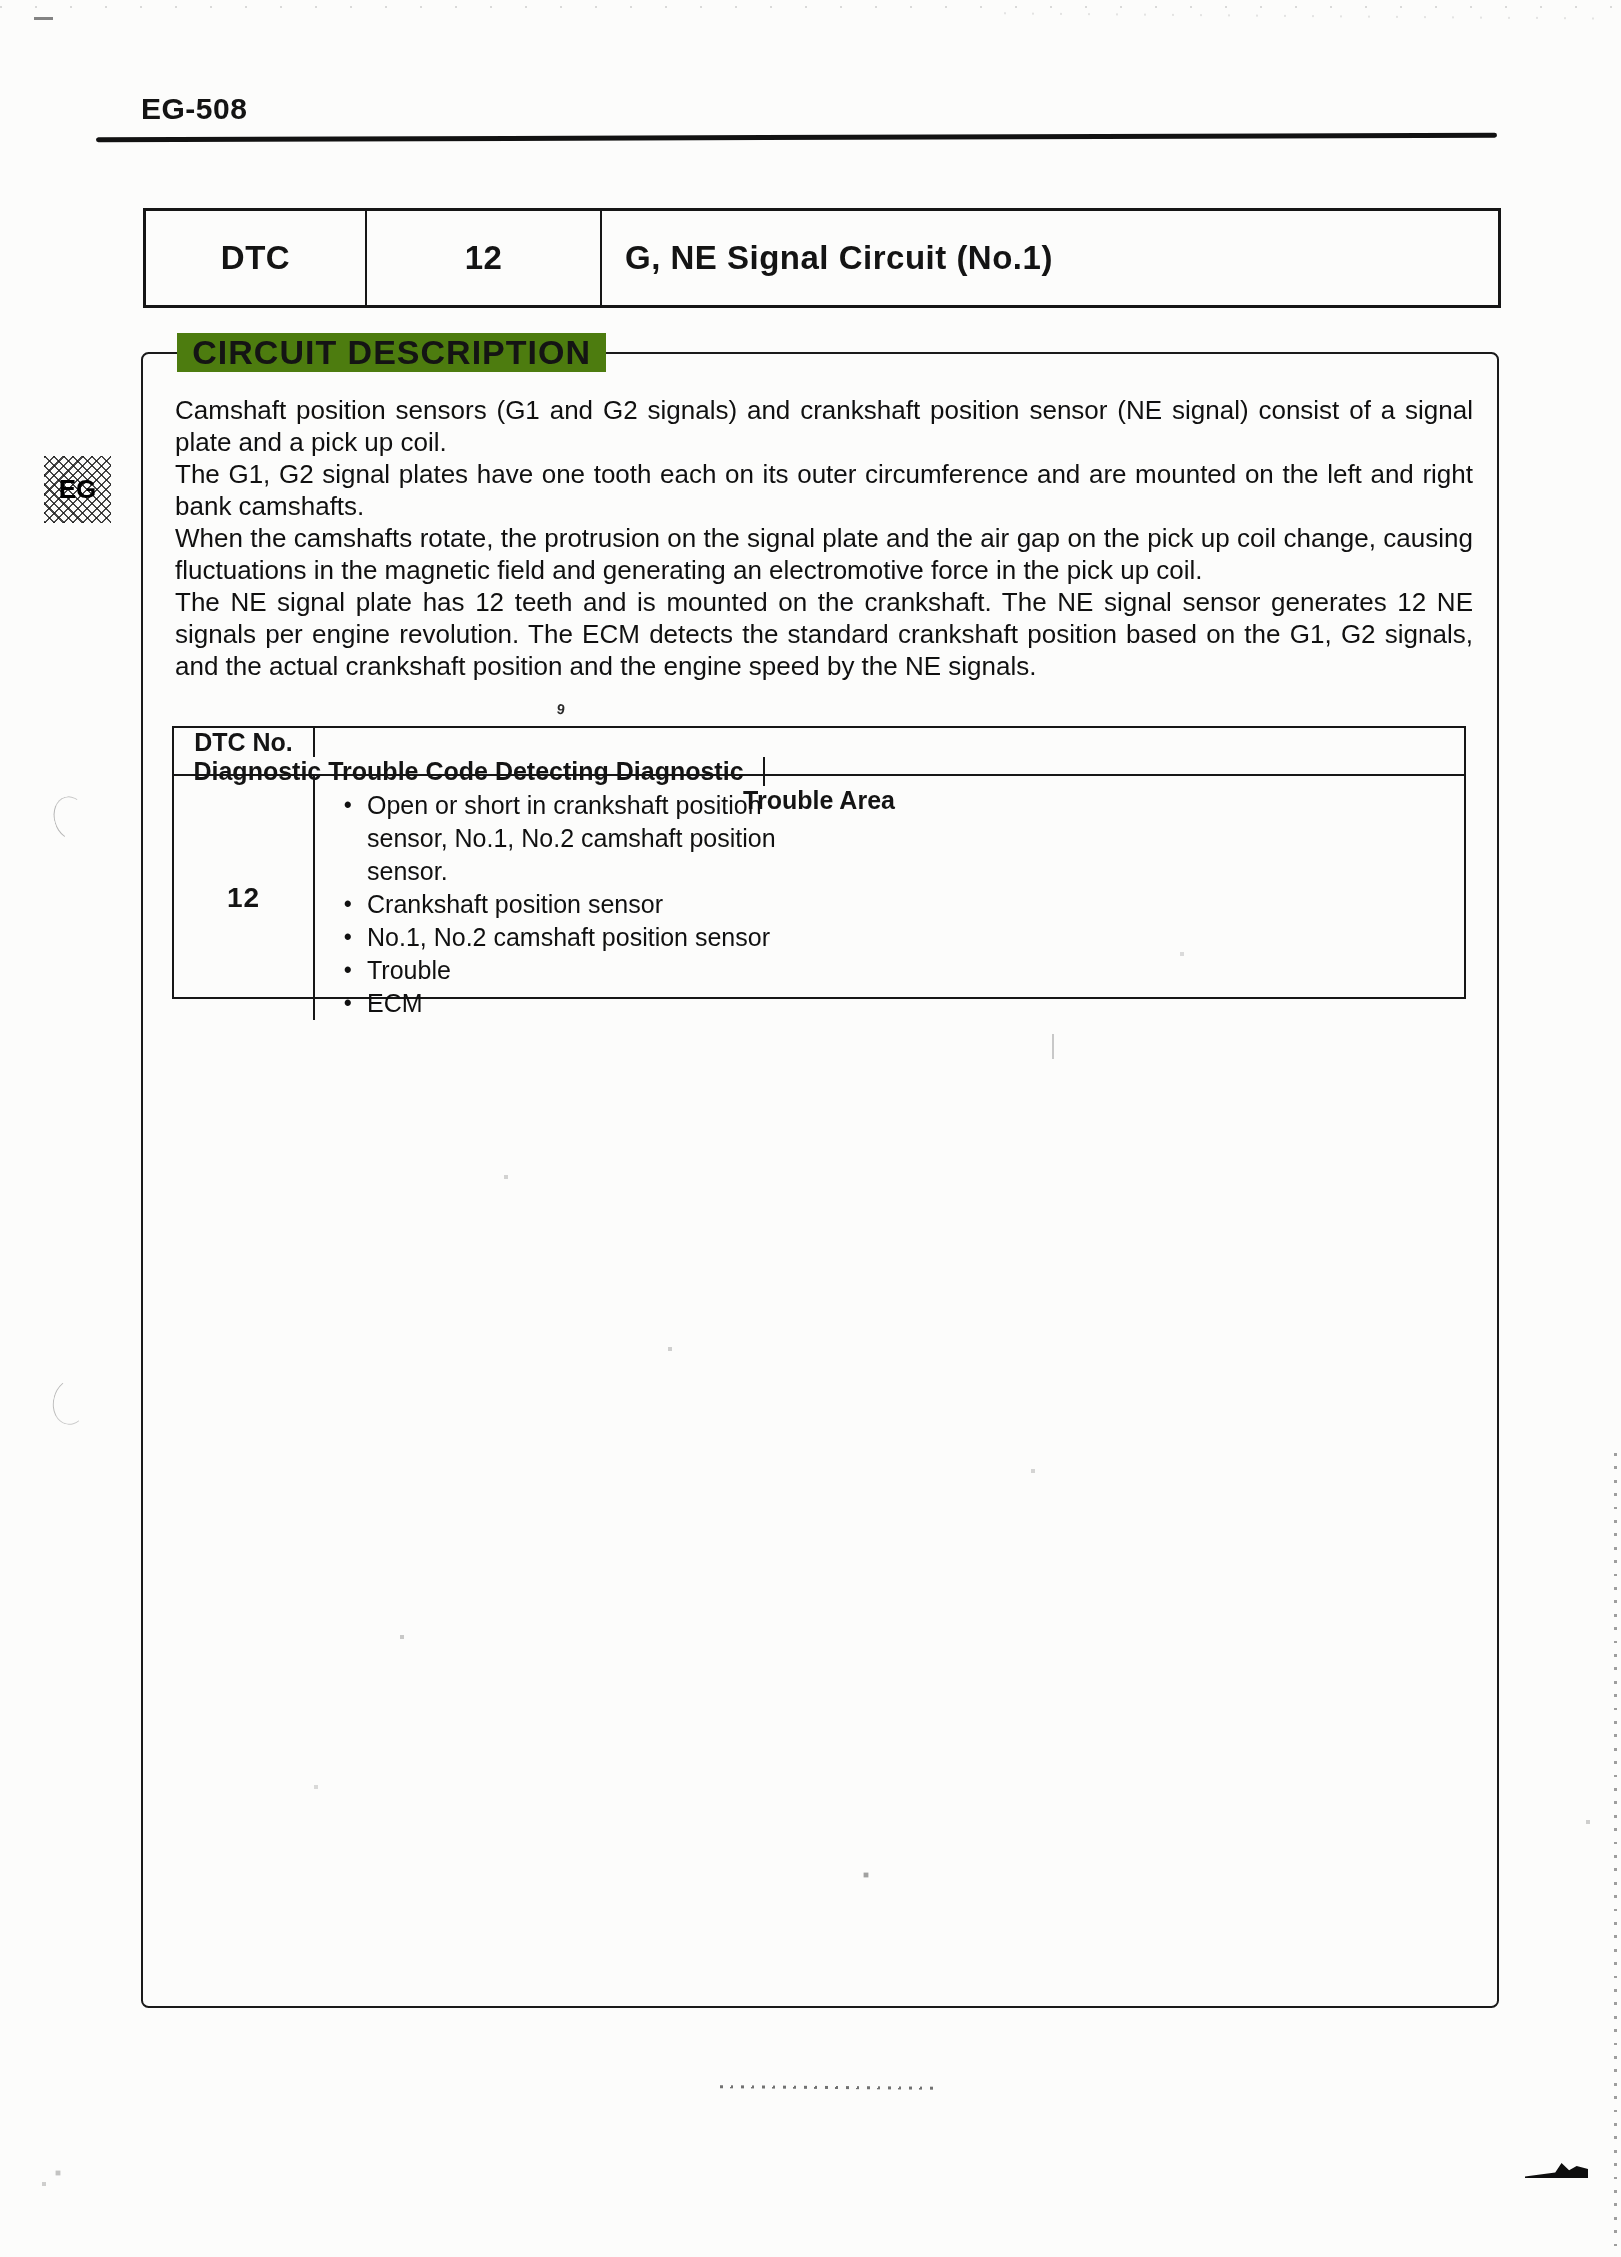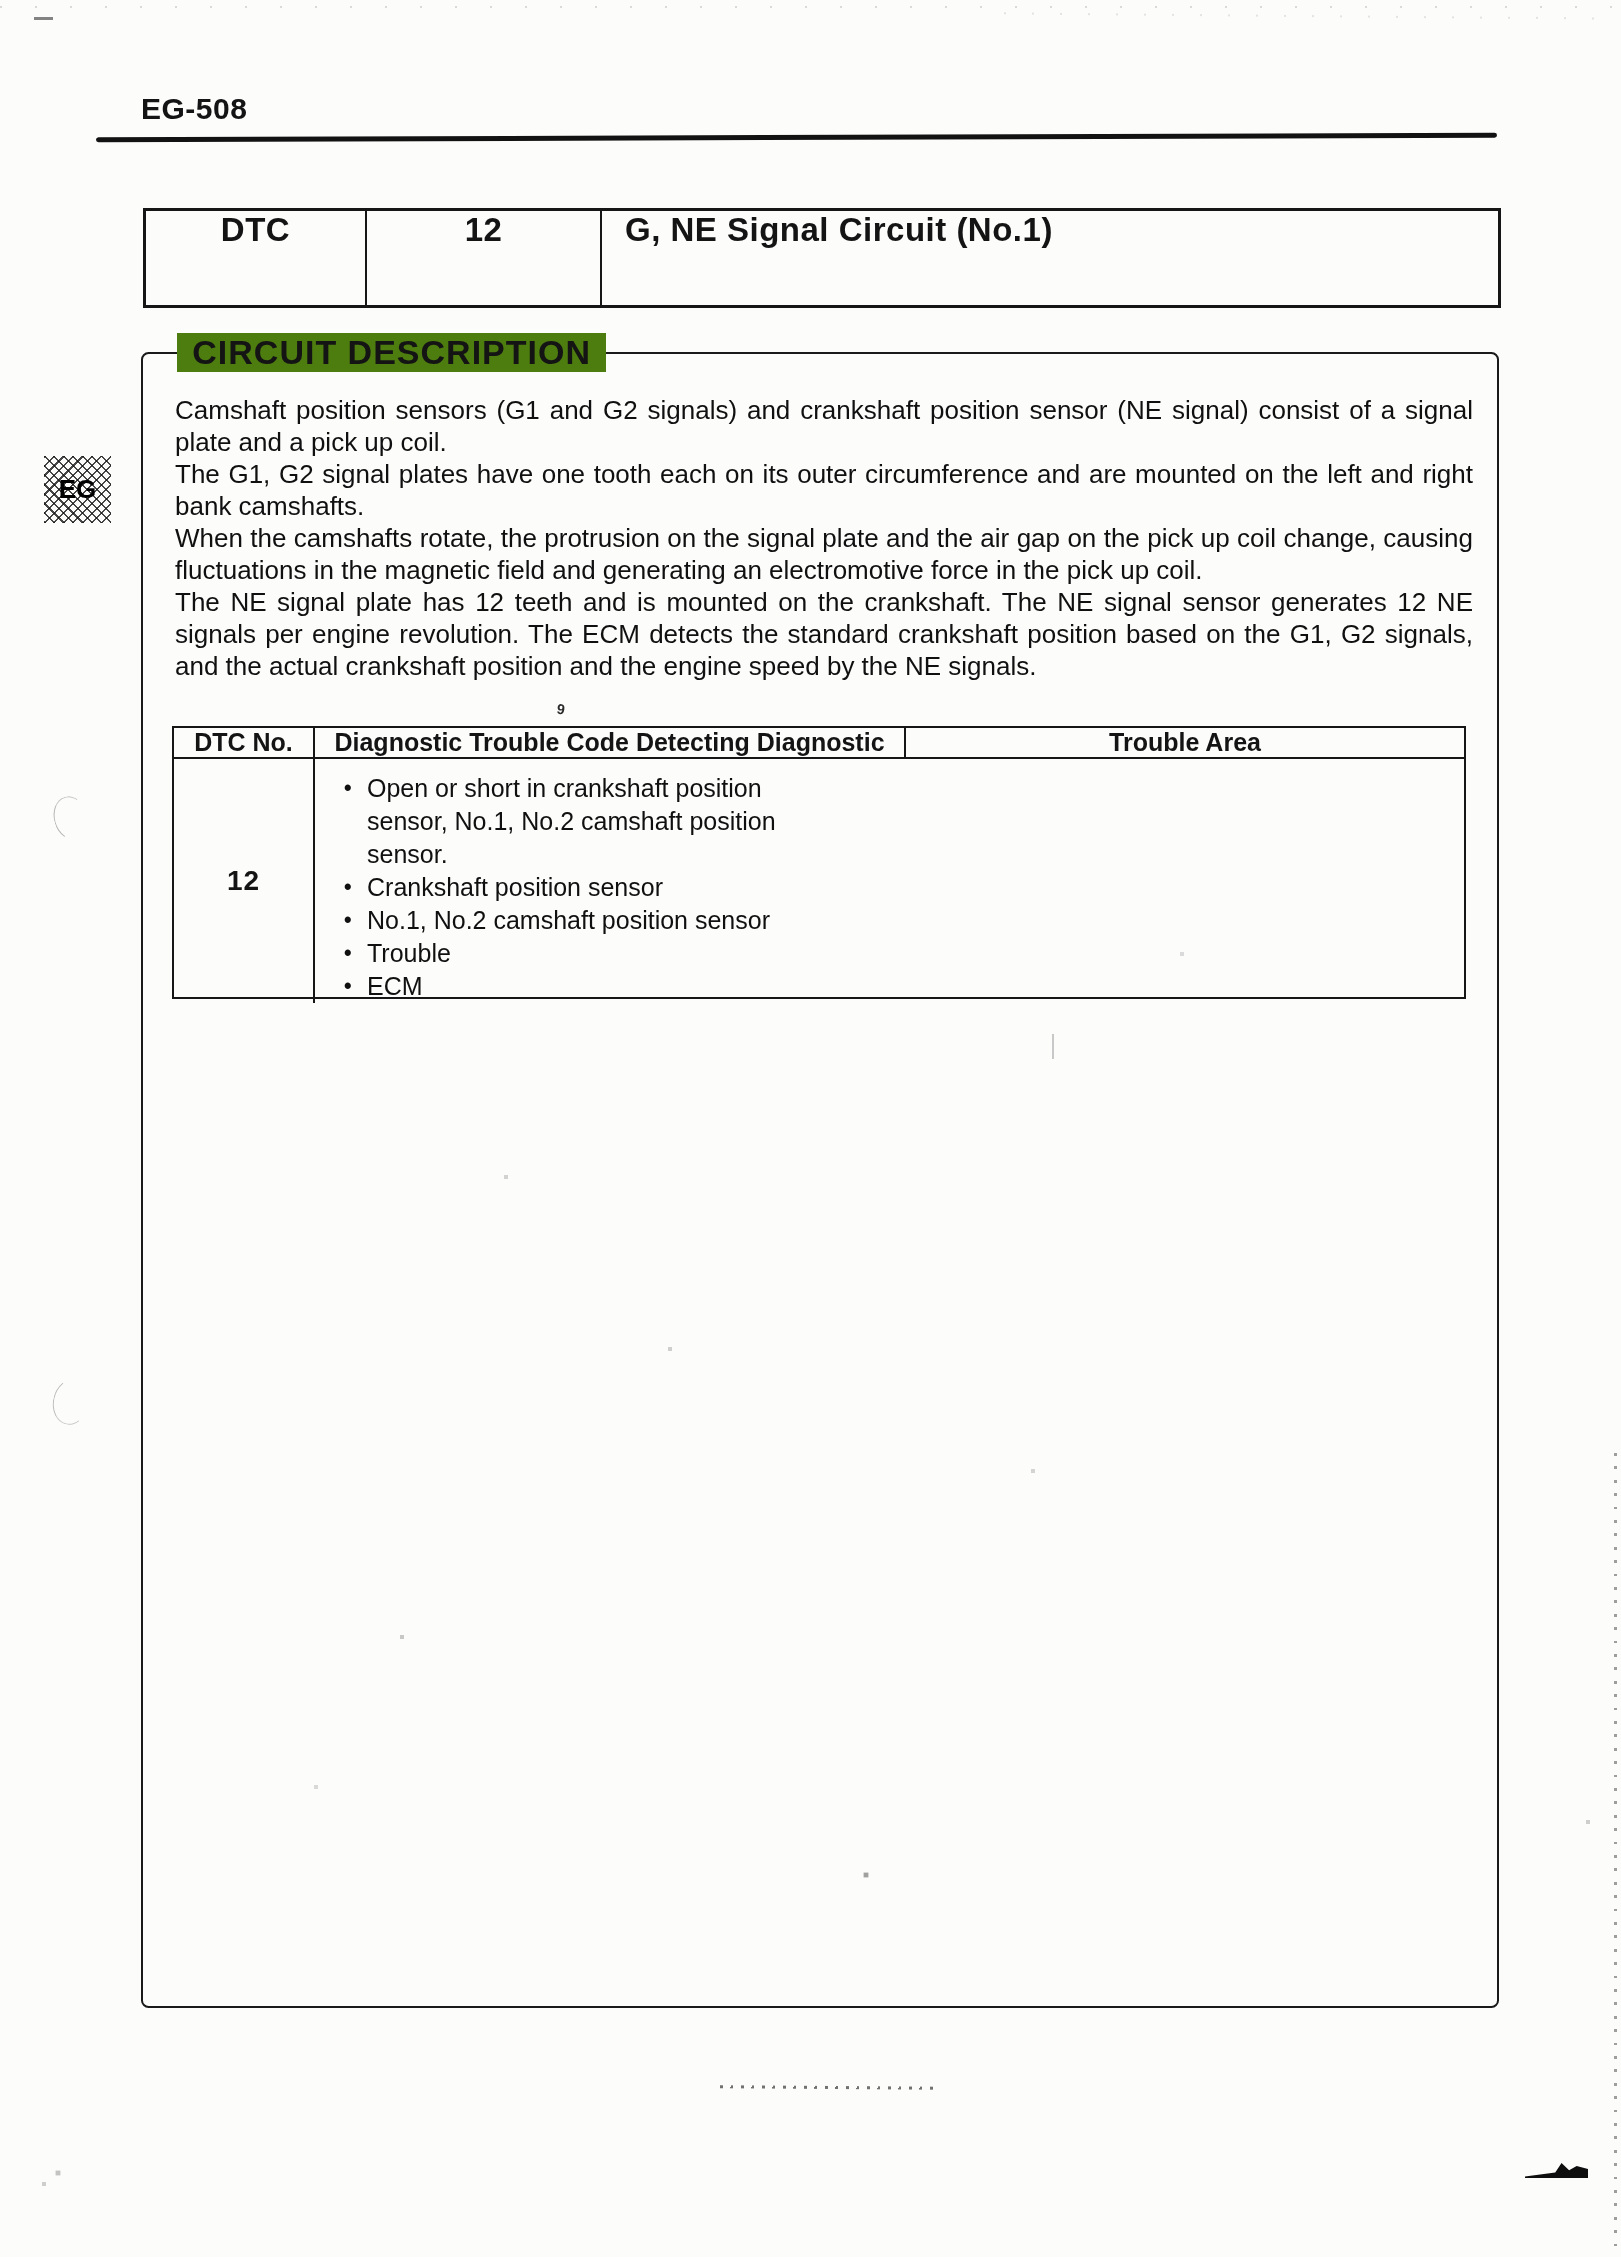--- a/index.html
+++ b/index.html
@@ -40,21 +40,21 @@
   .page-title {
     position:absolute; left:144px; top:147px;
     font-size:41px; font-weight:700; letter-spacing:1px;
   }
 
   
   .dtc-banner {
     position:absolute; left:143px; top:208px; width:1358px; height:100px;
     border:3.8px solid #161616; display:flex; align-items:stretch;
   }
-  .dtc-banner .cell { display:flex; }
+  .dtc-banner .cell { display:flex; align-items:center; }
   .dtc-banner .c1 { width:221px; justify-content:center; border-right:2.9px solid #161616; }
   .dtc-banner .c2 { width:235px; justify-content:center; border-right:2.9px solid #161616; }
   .dtc-banner .c3 { flex:1; padding-left:23px; }
   .dtc-banner .txt { font-size:33px; font-weight:700; letter-spacing:0.5px; }
 
   
   .desc-box {
     position:absolute; left:141px; top:352px; width:1358px; height:1656px;
     border:2.9px solid #1a1a1a; border-radius:7.6px;
   }
@@ -73,21 +73,21 @@
     position:absolute; left:557px; top:701px;
     font-size:14.3px; font-weight:700; color:#2a2a2a; transform:rotate(8deg);
   }
 
   
   .diag-table {
     position:absolute; left:172px; top:726px; width:1294px; height:273px;
     border:2.9px solid #161616; display:flex; flex-direction:column;
   }
   .diag-row { display:flex; align-items:stretch; }
-  .diag-head { height:48px; border-bottom:2.9px solid #161616; }
+  .diag-head { height:48px; border-bottom:2.9px solid #161616;flex-direction:column; }
   .diag-body { flex:1; }
   .dcol1 { width:141px; border-right:2.9px solid #161616; display:flex; align-items:center; justify-content:center; }
   .dcol2 { width:591px; border-right:2.9px solid #161616; display:flex; align-items:center; justify-content:center; }
   .dcol3 { flex:1; display:flex; align-items:center; justify-content:center; }
   .diag-head .hd { font-size:25px; font-weight:700; }
   .diag-body .dcol2 { justify-content:flex-start; padding-left:27px; }
   .diag-body .dcol3 { align-items:flex-start; justify-content:flex-start; padding:13.4px 9.6px 0 25px; }
   .dtc-no-val { font-size:28px; font-weight:700; letter-spacing:1px; }
   .cond-text { font-size:26px; line-height:38px; width:521px; color:#101010; }
   .ta-list { list-style:none; font-size:25px; line-height:33px; width:502px; color:#101010; }

